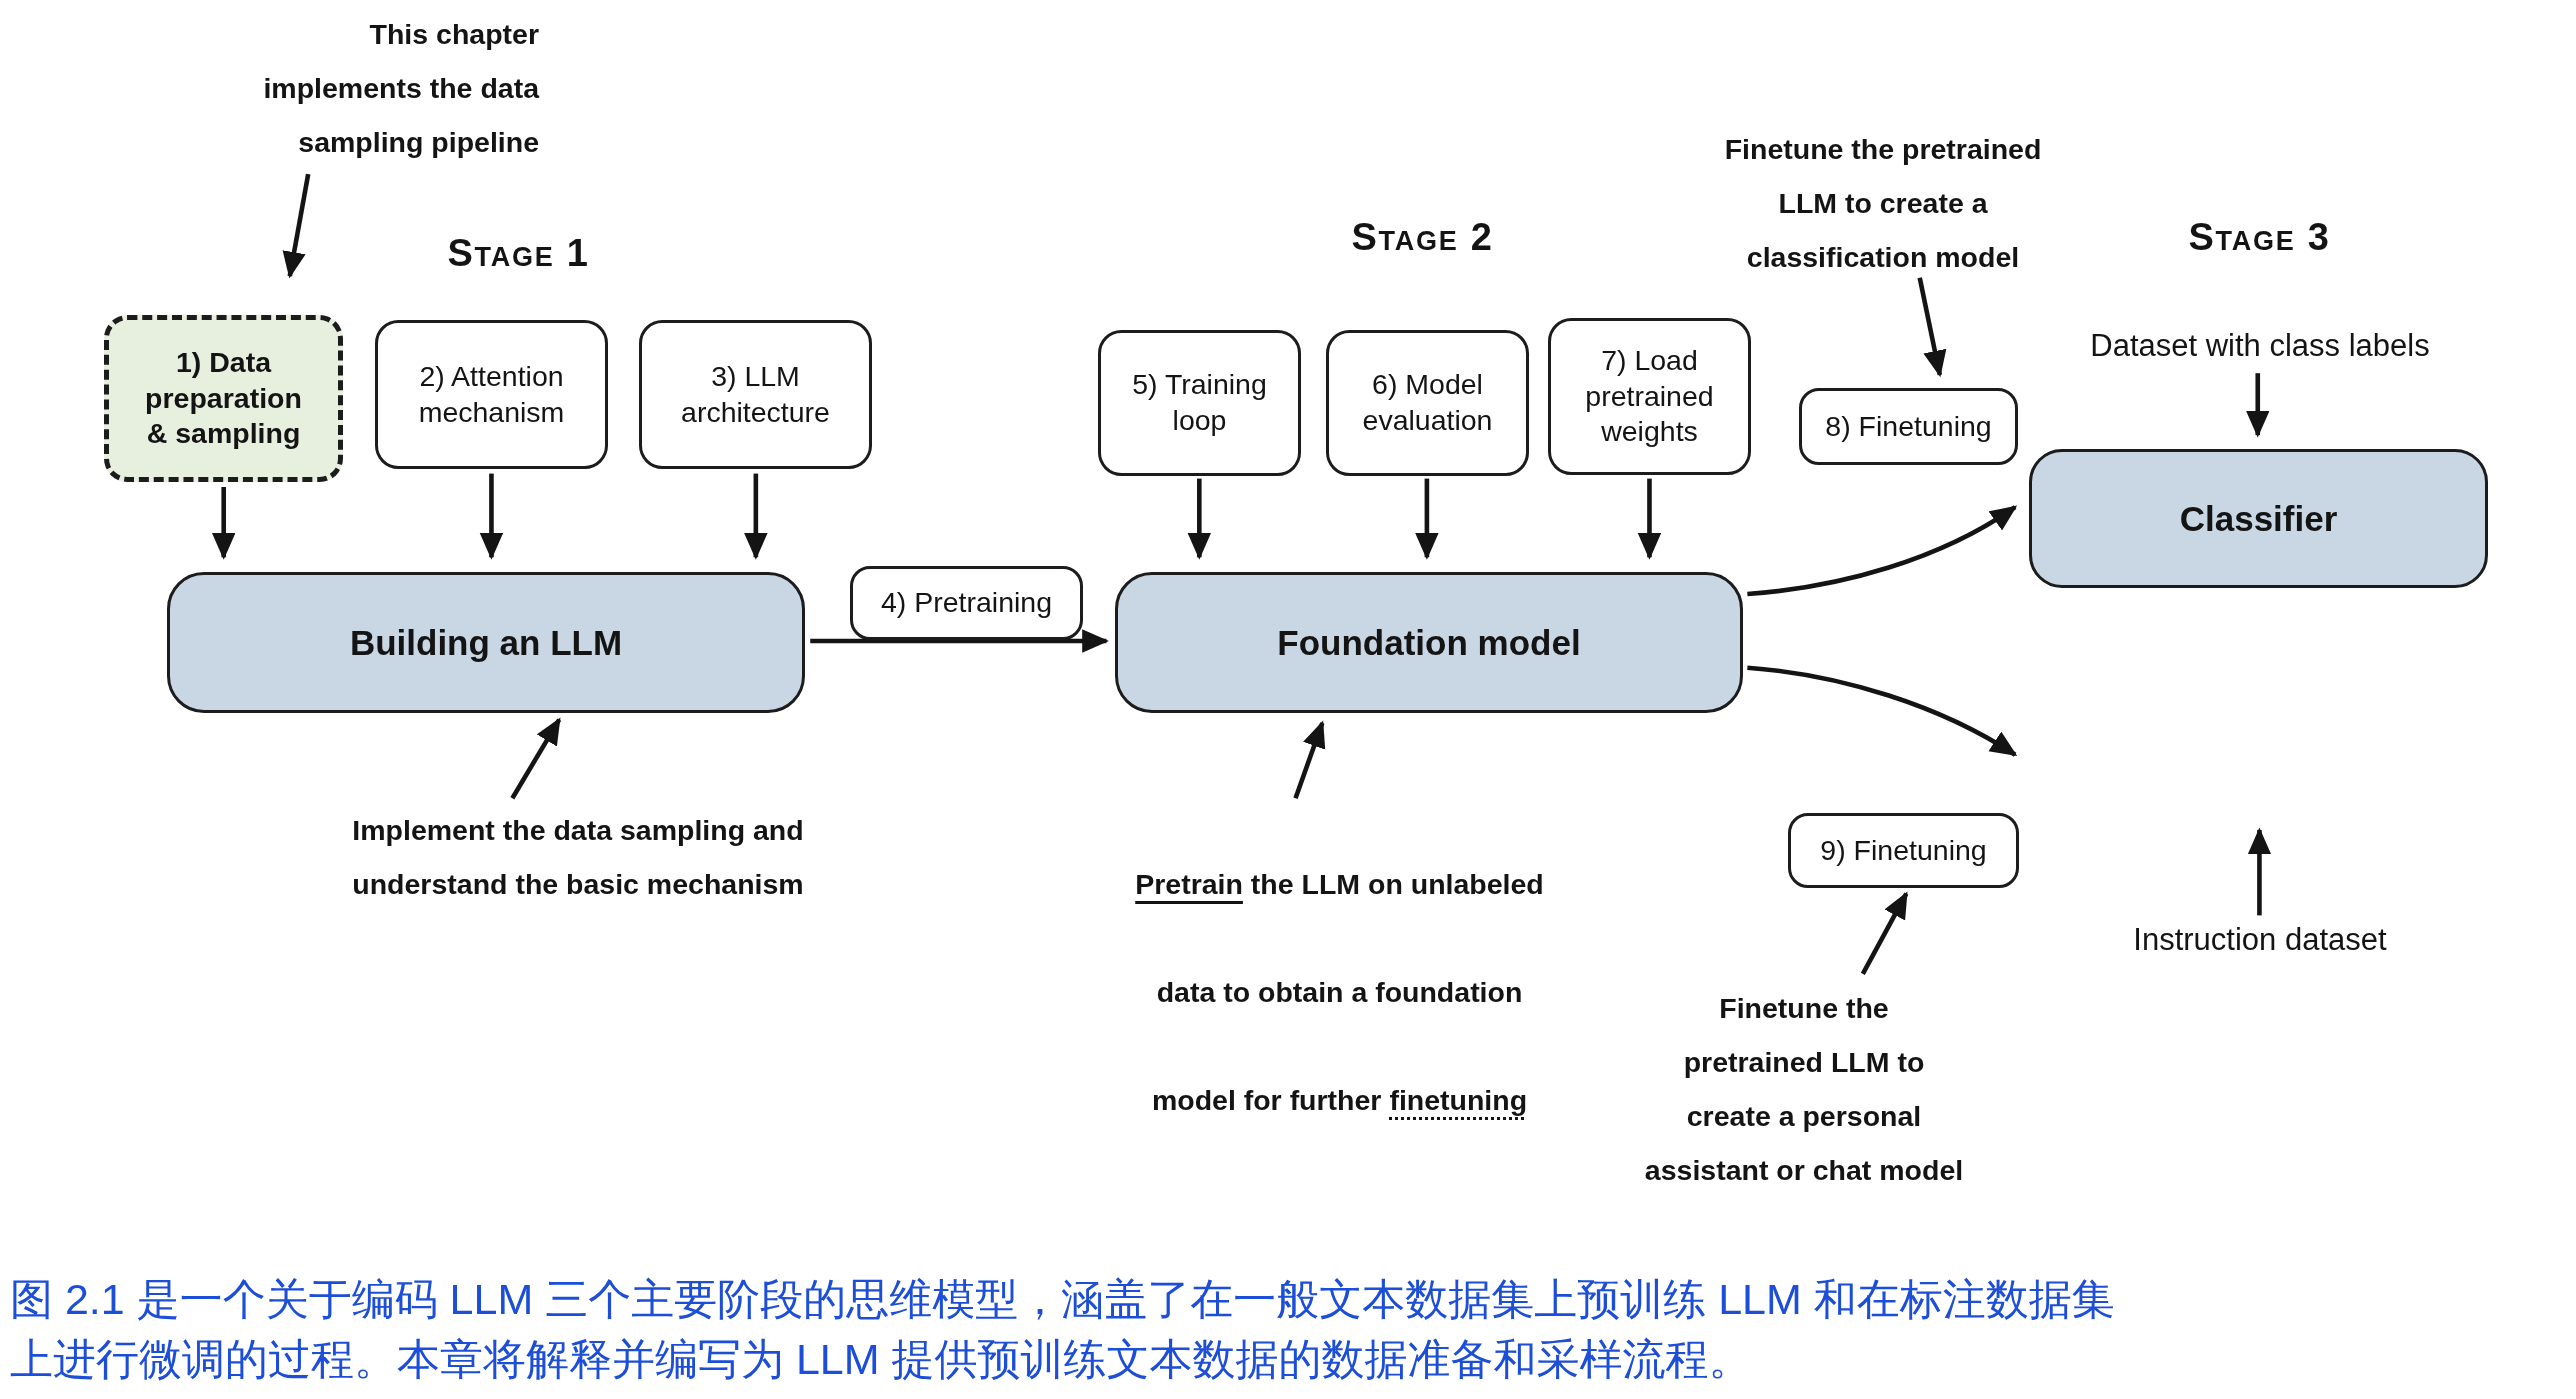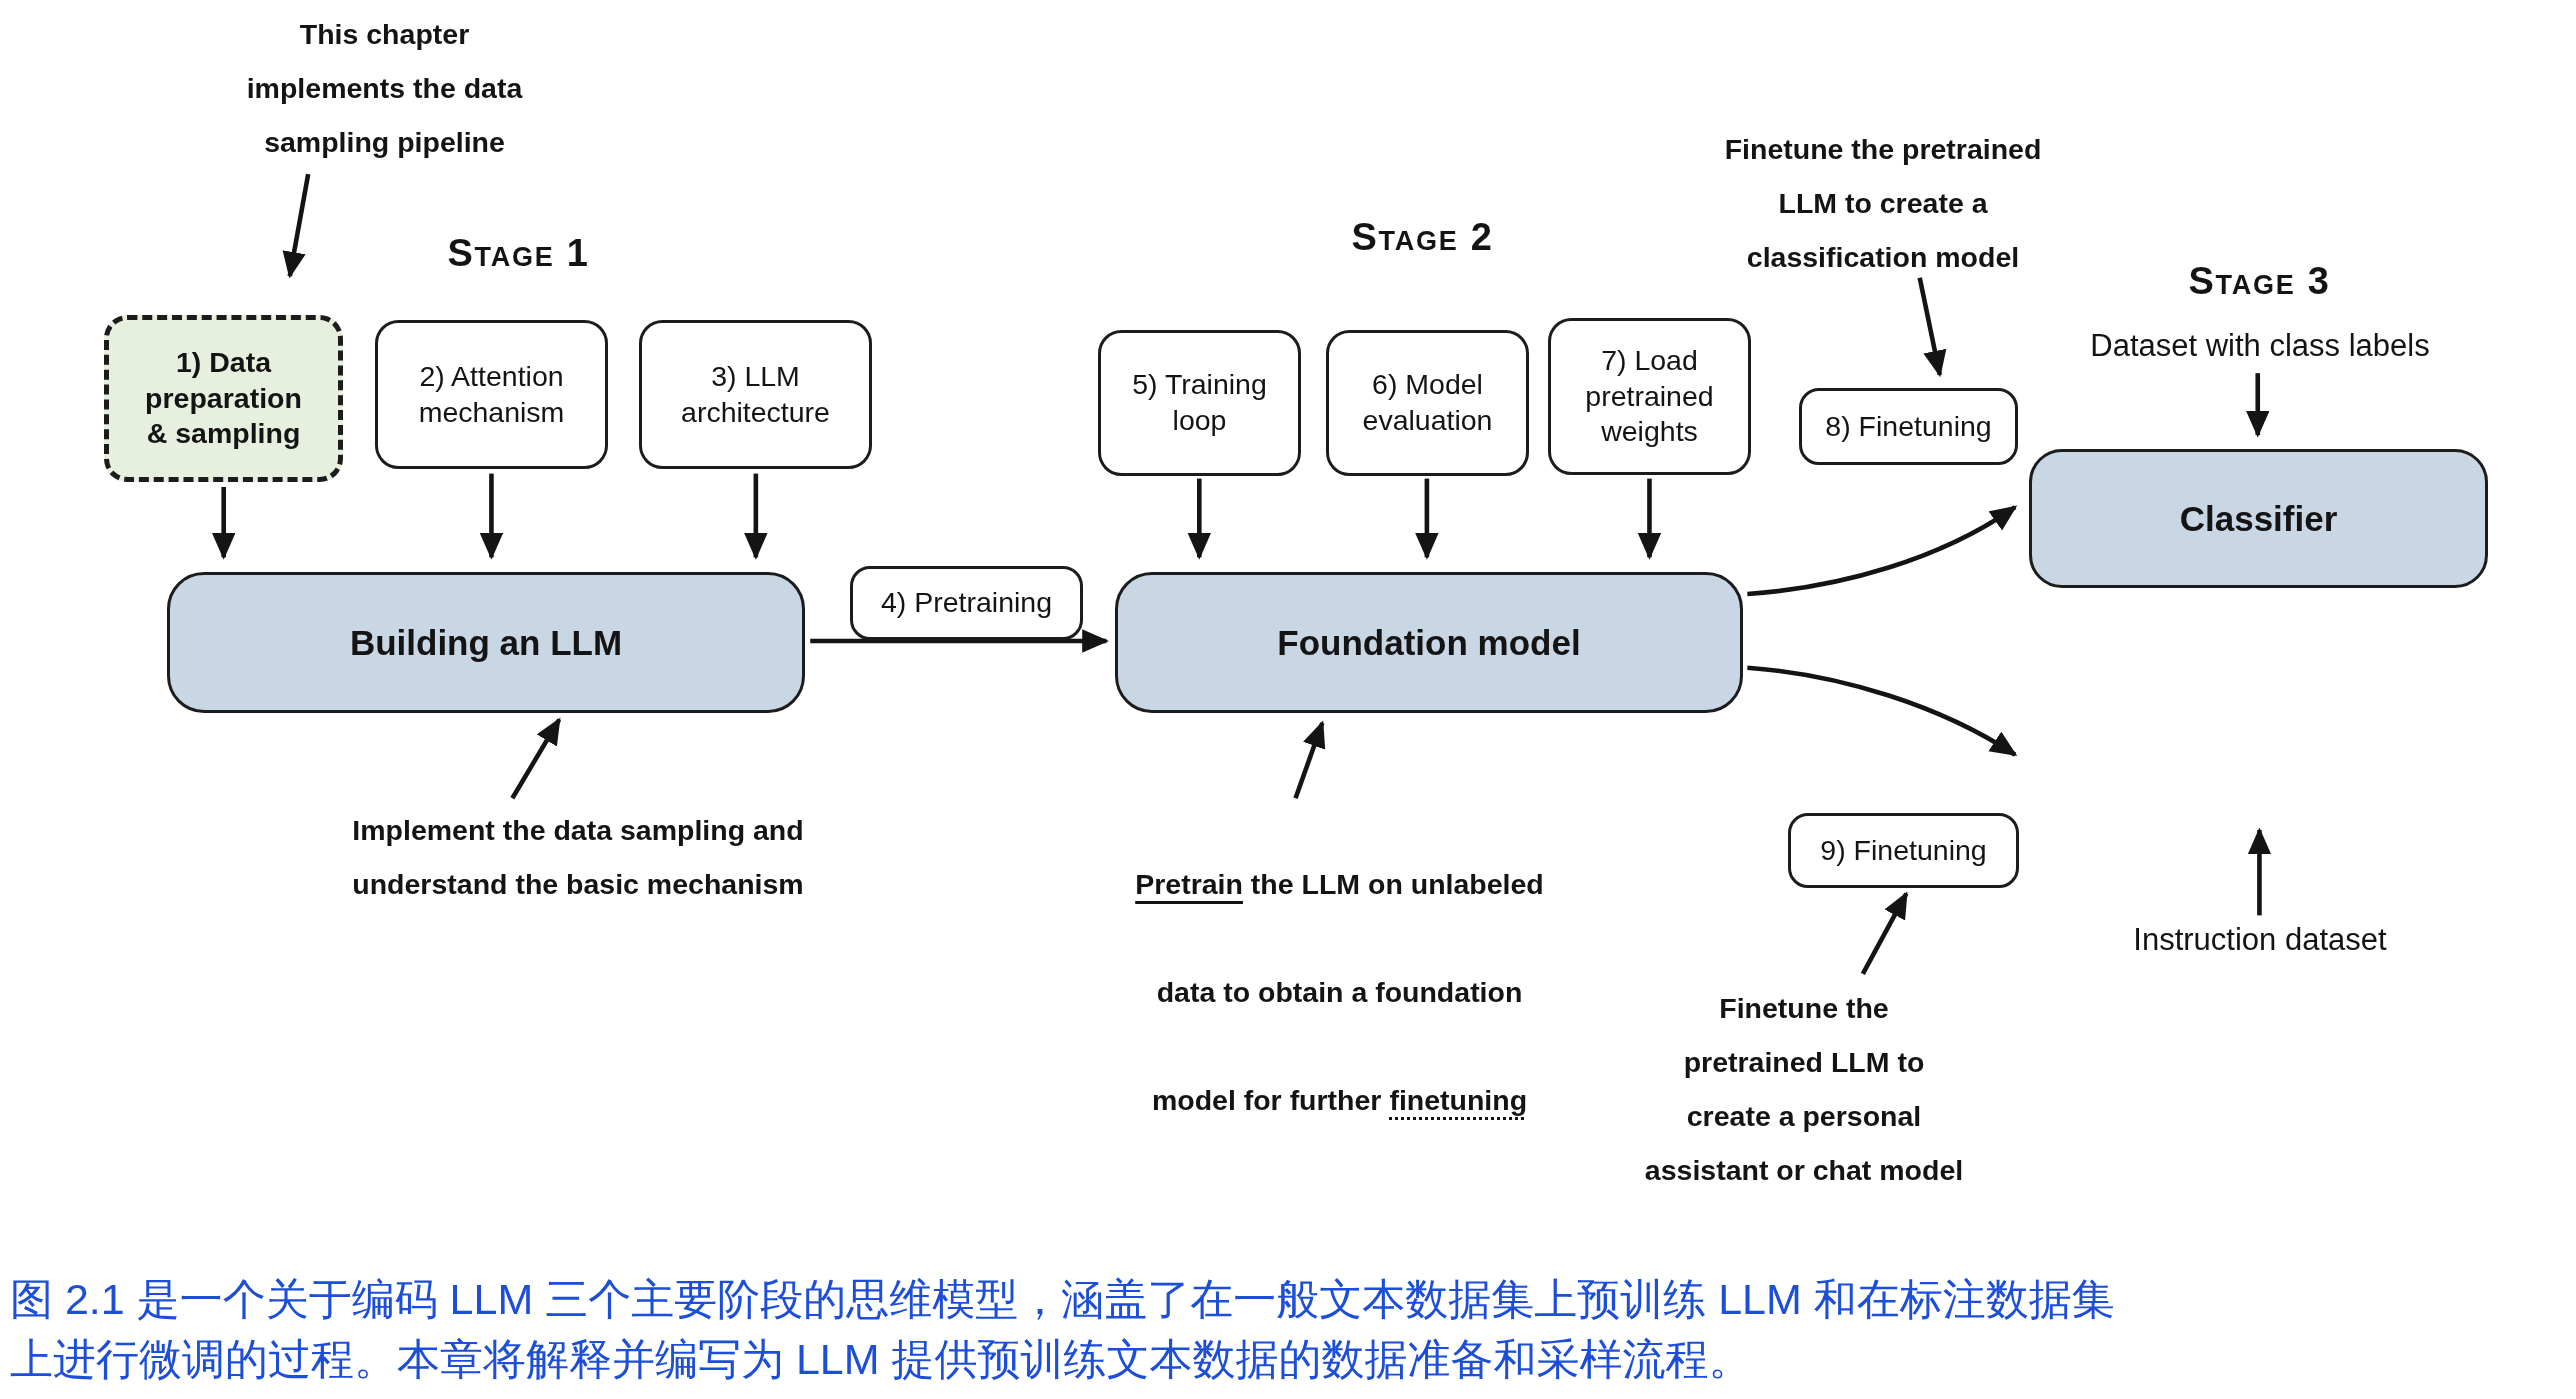--- a/index.html
+++ b/index.html
@@ -69,27 +69,27 @@
     <path class="arrow" d="M2294,332 L2318,448"></path>
     <path class="arrow" d="M2698,446 L2698,520"></path>
     <path class="arrow" d="M2088,710 C2200,702 2320,668 2408,606"></path>
     <path class="arrow" d="M2088,798 C2200,806 2320,844 2408,902"></path>
     <path class="arrow" d="M612,954 L668,860"></path>
     <path class="arrow" d="M1548,954 L1580,864"></path>
     <path class="arrow" d="M2226,1164 L2278,1068"></path>
     <path class="arrow" d="M2700,1094 L2700,992"></path>
   </svg>
 
-  <div class="abs note" style="left:213px; top:6.7px; width:343px;">This chapter
+  <div class="abs note" style="left:196px; top:6.7px; width:343px;text-align:right;">This chapter
 implements the data
 sampling pipeline</div>
 
   <div class="abs stage-h" style="left:393px; top:232px; width:251px;">Stage 1</div>
   <div class="abs stage-h" style="left:1297px; top:216px; width:251px;">Stage 2</div>
-  <div class="abs stage-h" style="left:2134px; top:216px; width:251px;margin-top:44px;">Stage 3</div>
+  <div class="abs stage-h" style="left:2134px; top:216px; width:251px;">Stage 3</div>
 
   <div class="abs box dashed" style="left:104px; top:315px; width:239px; height:167px;">1) Data
 preparation
 &amp; sampling</div>
   <div class="abs box" style="left:375px; top:320px; width:233px; height:149px;">2) Attention
 mechanism</div>
   <div class="abs box" style="left:639px; top:320px; width:233px; height:149px;">3) LLM
 architecture</div>
   <div class="abs box big" style="left:167px; top:572px; width:638px; height:141px;">Building an LLM</div>
 

